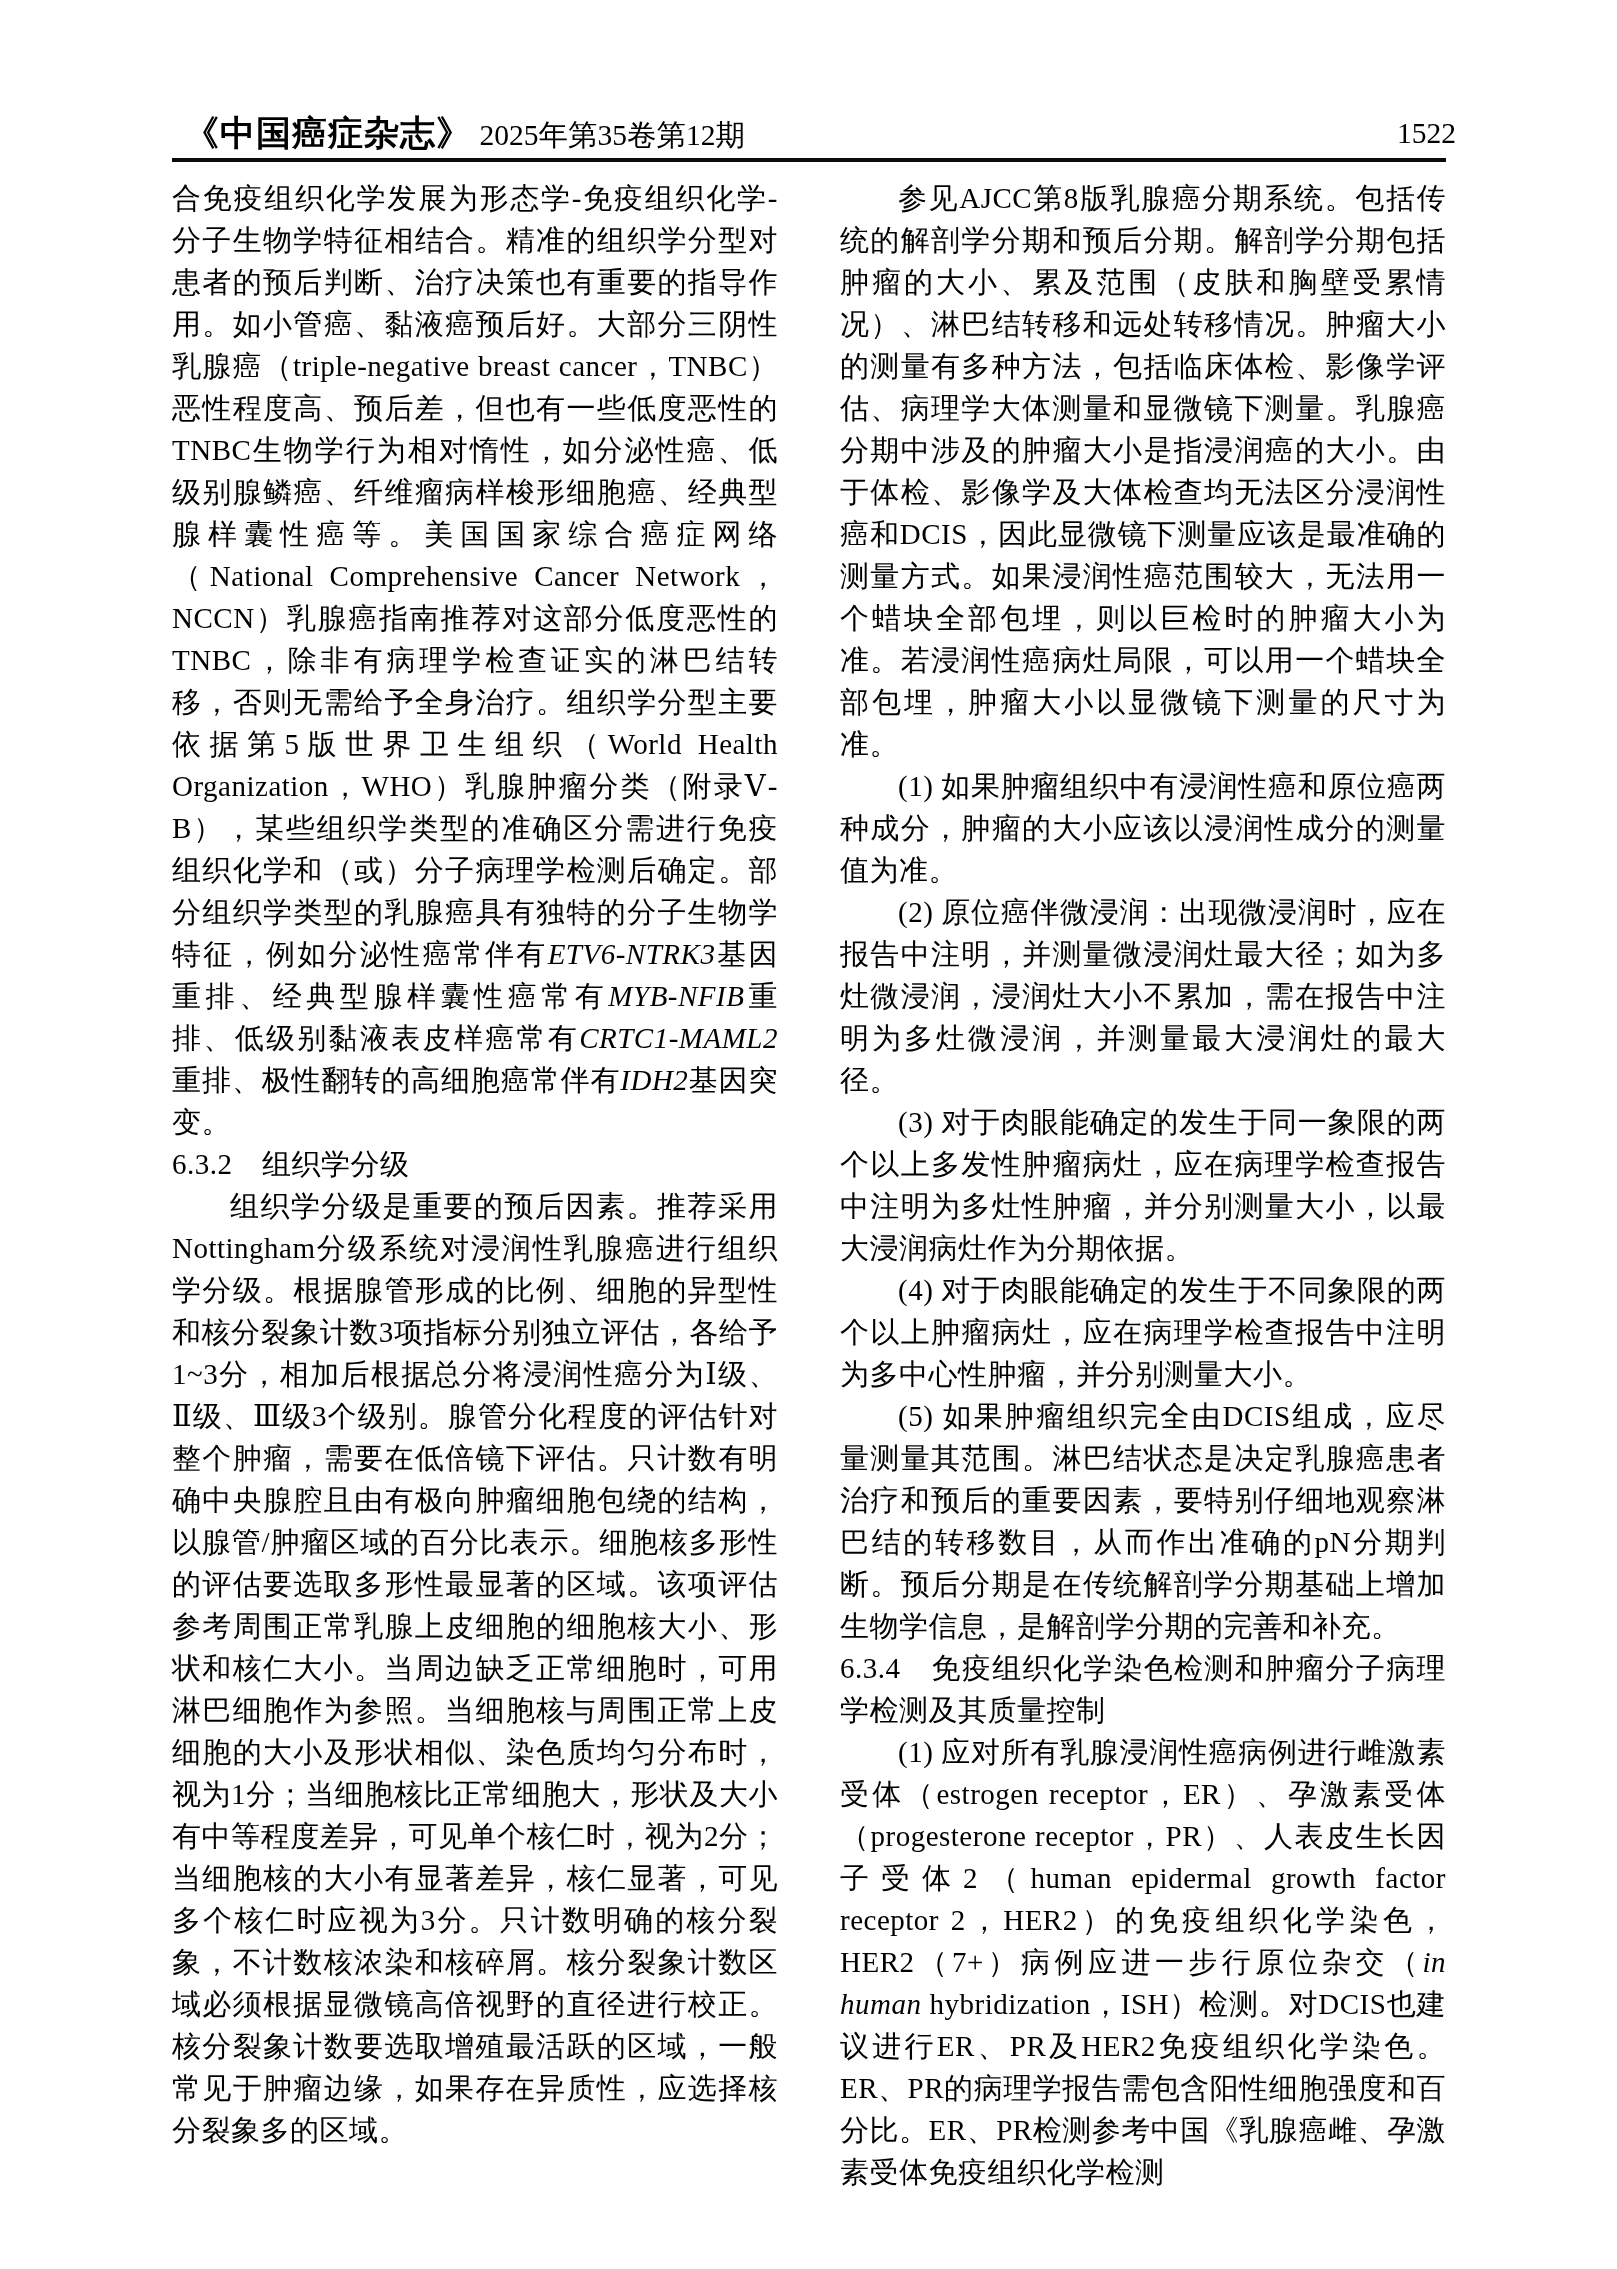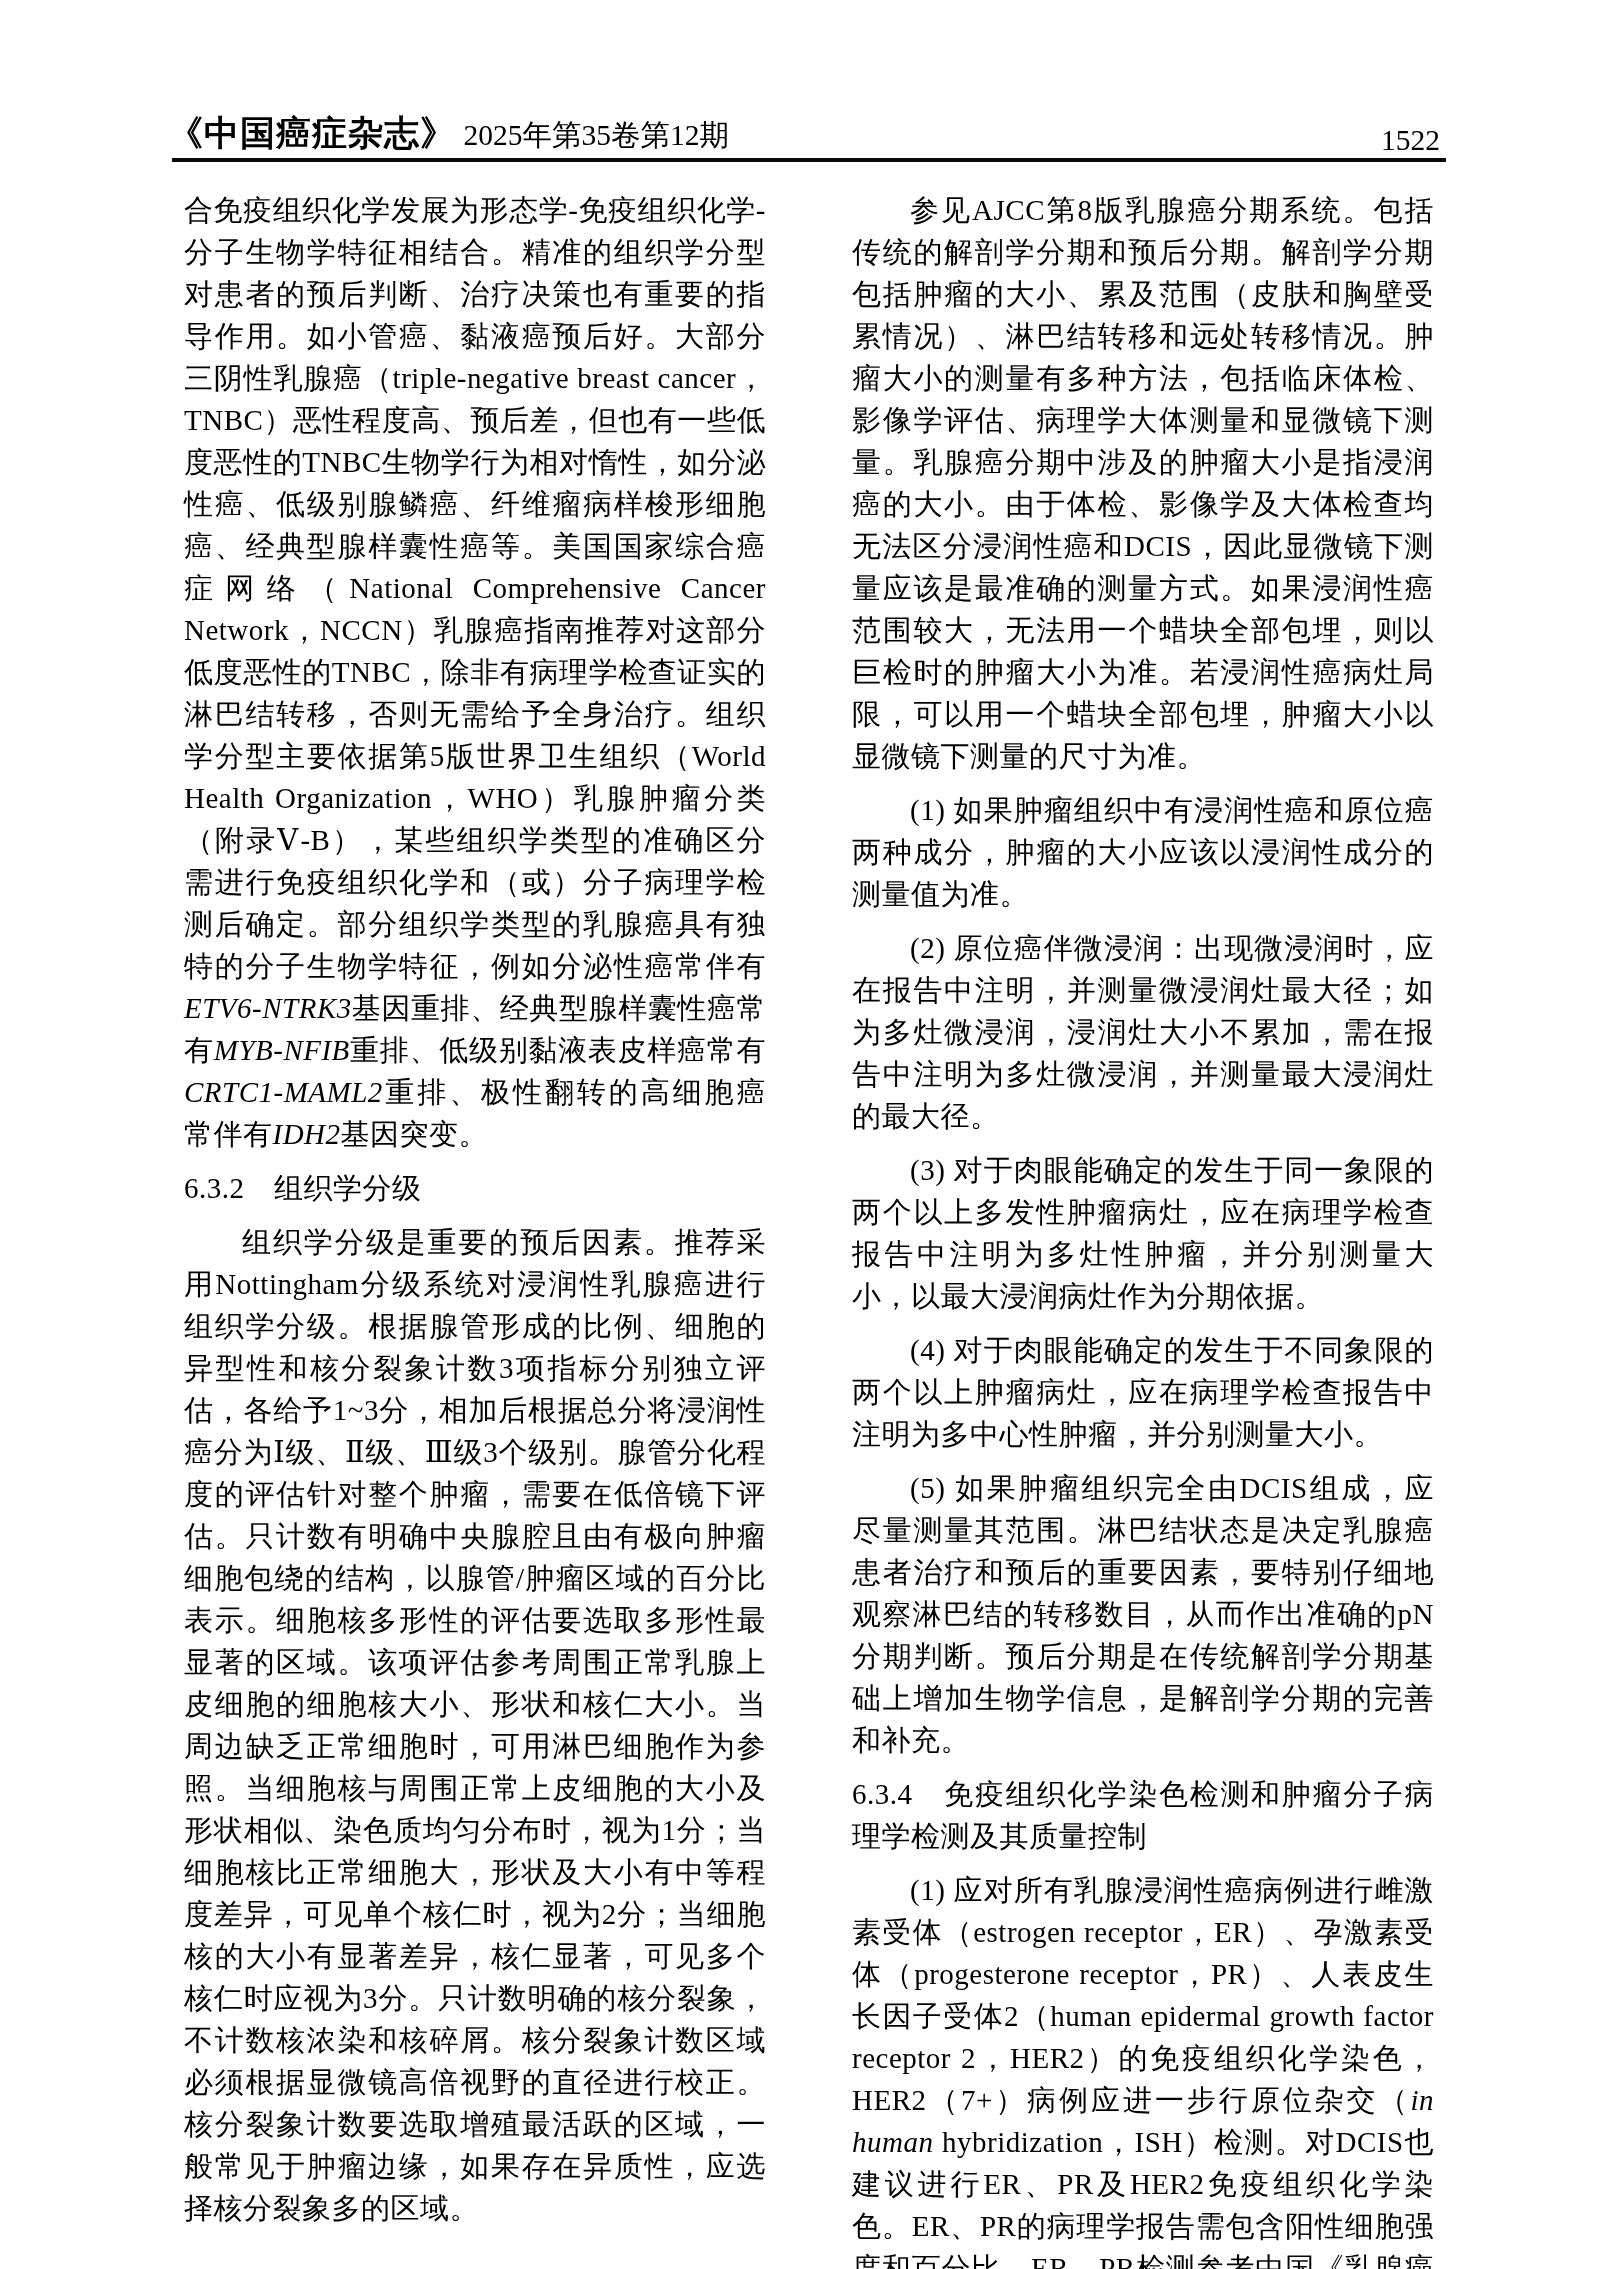--- a/index.html
+++ b/index.html
@@ -5,22 +5,22 @@
   html,body{margin:0;padding:0;background:#e8e8e8;}
   .page{
     position:relative;
     width:1618px;height:2269px;
     background:#ffffff;
     overflow:hidden;
     font-family:"Liberation Serif","DejaVu Serif",serif;
     color:#000;
   }
   .header{
-    position:absolute;left:168px;top:110px;width:1274px;
-    display:flex;justify-content:space-between;align-items:flex-end;
+    position:absolute;left:184px;top:110px;width:1274px;
+    display:flex;justify-content:space-between;align-items:center;
   }
   .journal-block{display:flex;align-items:baseline;gap:7.6px;}
   .journal-name{font-size:35px;font-weight:bold;letter-spacing:1px;}
   .issue-info{font-size:29.5px;}
   .page-number{font-size:29.5px;padding-right:1.9px;}
   .rule{
     position:absolute;left:172px;top:158px;width:1274px;height:3.8px;
     background:#0a0a0a;
   }
   .columns{
@@ -28,21 +28,21 @@
     display:flex;justify-content:space-between;
   }
   .col{
     width:606px;
     font-size:29px;
     line-height:42px;
     text-align:justify;
     text-justify:inter-character;
     letter-spacing:0.5px;
   }
-  p.para{margin:12px;padding:0;}
+  p.para{margin:0;padding:0;}
   .indent{text-indent:2em;}
   .heading{text-indent:0;}
   .it{font-style:italic;}
 </style>
 </head>
 <body>
 
 <div class="page">
 
   <div class="header">

